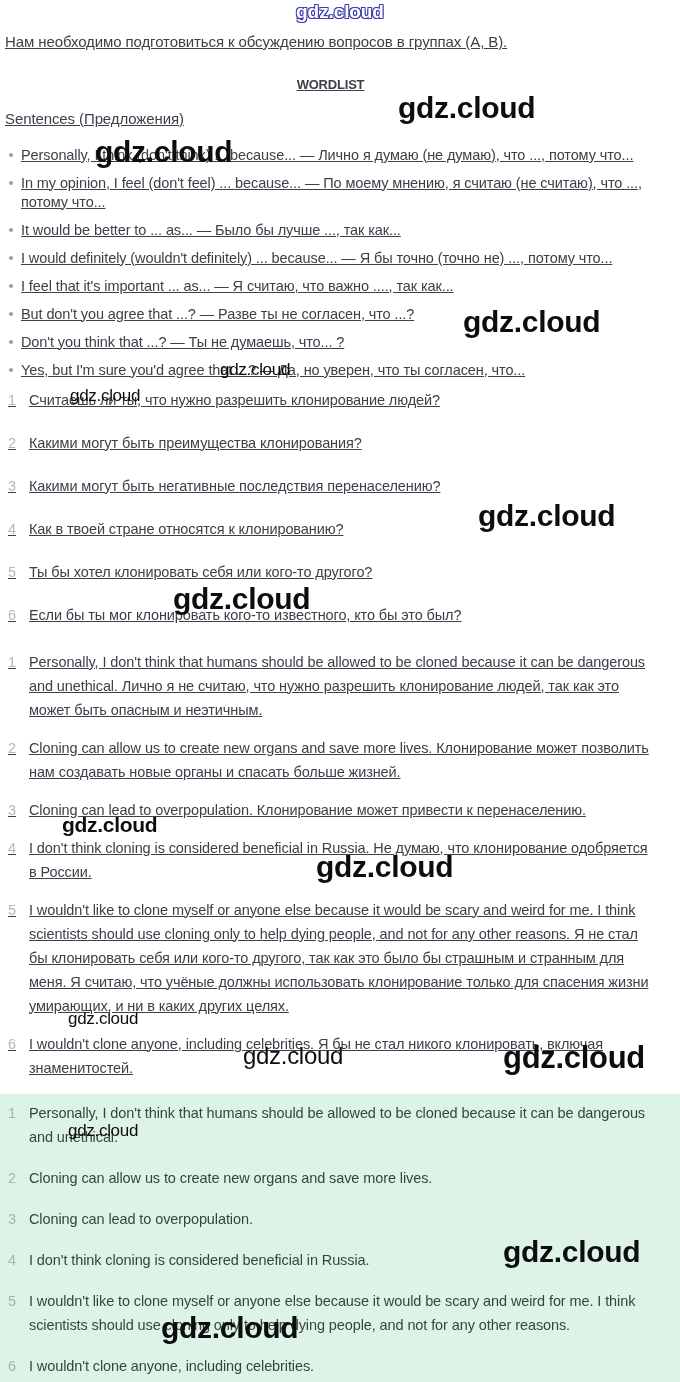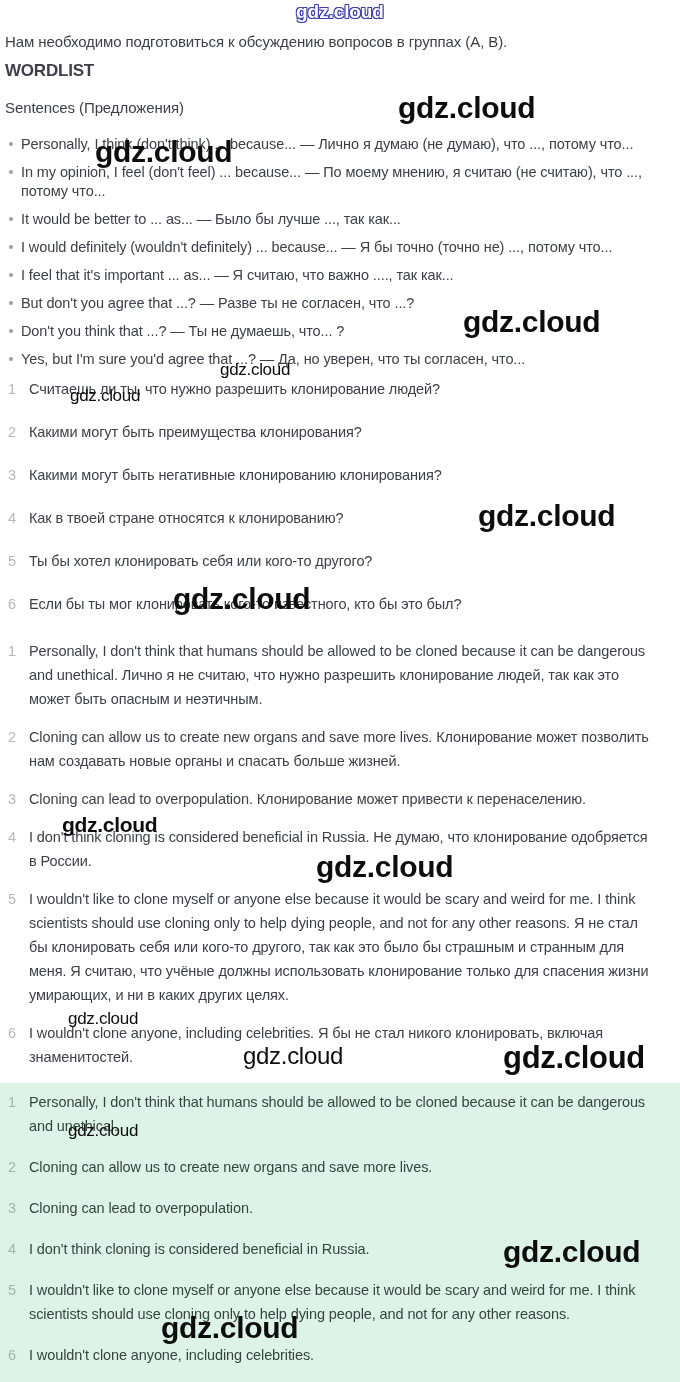--- a/index.html
+++ b/index.html
@@ -31,23 +31,23 @@
     left:50%; top:2px;
     transform:translateX(-50%);
     font-size:19px; font-weight:700;
     line-height:1;
     color:#ffffff;
     text-shadow:-1px -1px 0 #3d3dae, 1px -1px 0 #3d3dae, -1px 1px 0 #3d3dae, 1px 1px 0 #3d3dae;
     z-index:5;
     pointer-events:none;
   }
   
-  .content { padding:26px 24px 0 5px; }
+  .content { padding:26px 24px 0 5px;text-decoration:underline; }
   .intro { font-size:15px; line-height:1.3; margin-top:6px; }
-  .wordlist { font-size:17px; font-weight:700; letter-spacing:-0.2px; margin-top:9px; }
+  .wordlist { font-size:13px; font-weight:700; letter-spacing:-0.2px; margin-top:25px;text-align:center; }
   .subhead { font-size:15px; margin-top:18px; }
   ul.templates { list-style:none; margin-top:19px; }
   ul.templates li {
     position:relative;
     padding-left:16px; padding-right:6px;
     line-height:19px;
     margin-bottom:9px;
   }
   ul.templates li .dot {
     position:absolute; left:4px; top:7px;
@@ -118,21 +118,21 @@
       <li class="numrow">
           <span class="num">1</span>
           <div class="txt">Считаешь ли ты, что нужно разрешить клонирование людей?</div>
         </li>
       <li class="numrow">
           <span class="num">2</span>
           <div class="txt">Какими могут быть преимущества клонирования?</div>
         </li>
       <li class="numrow">
           <span class="num">3</span>
-          <div class="txt">Какими могут быть негативные клонированию клонирования?</div>
+          <div class="txt">Какими могут быть негативные последствия перенаселению?</div>
         </li>
       <li class="numrow">
           <span class="num">4</span>
           <div class="txt">Как в твоей стране относятся к клонированию?</div>
         </li>
       <li class="numrow">
           <span class="num">5</span>
           <div class="txt">Ты бы хотел клонировать себя или кого-то другого?</div>
         </li>
       <li class="numrow">

